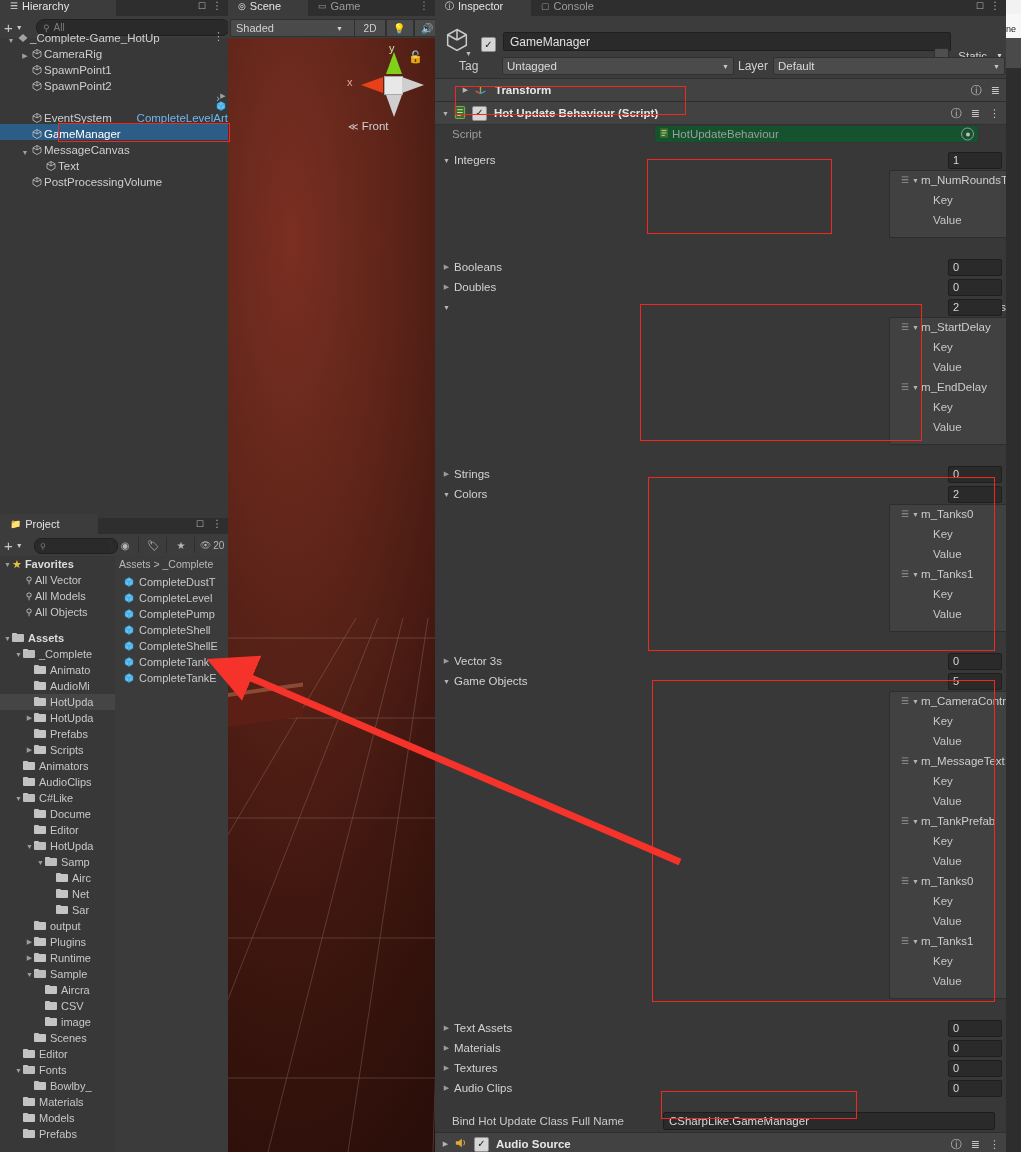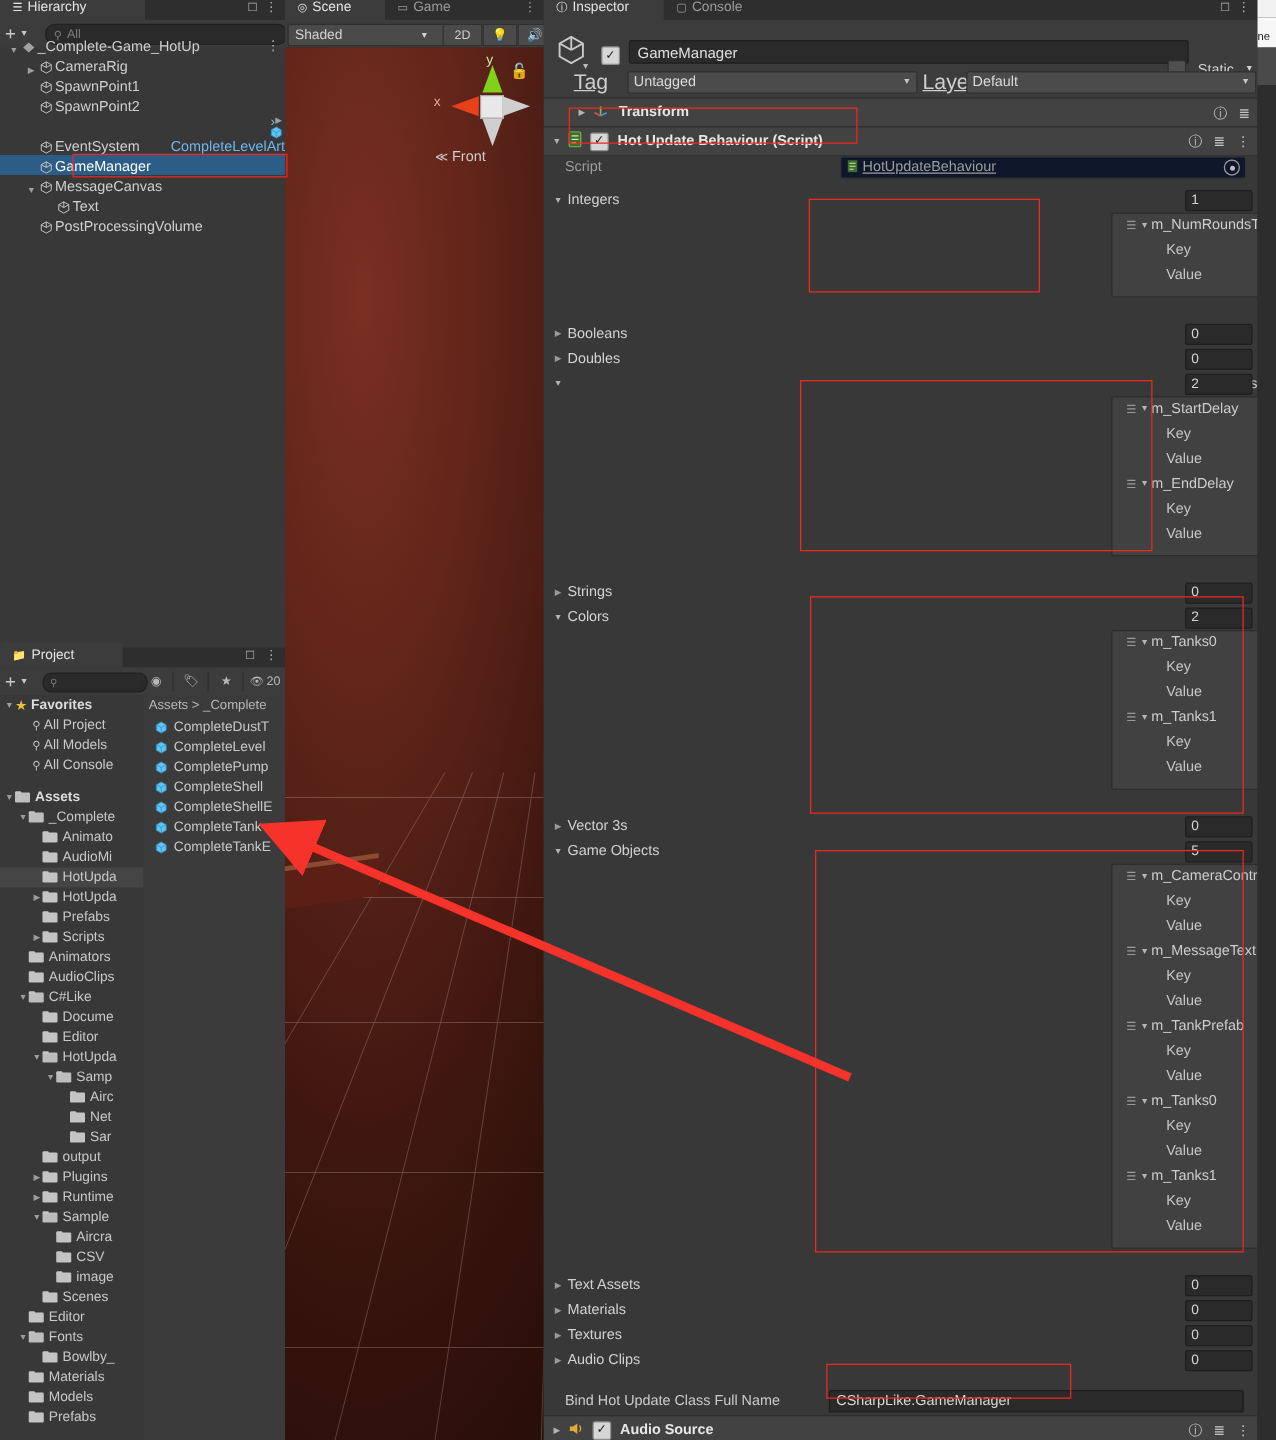--- a/index.html
+++ b/index.html
@@ -58,21 +58,21 @@
   
   #inspector{left:435px;top:0;width:571px;height:1152px;background:#383838;}
   #inspector .ibody{position:absolute;left:0;top:16px;width:571px;bottom:0;overflow:hidden;}
   .insp-head{position:absolute;left:0;top:0;width:571px;height:62px;background:#3c3c3c;border-bottom:1px solid #282828;}
   .goicon{position:absolute;left:8px;top:10px;width:28px;height:28px;}
   .chk{width:13px;height:13px;background:#d6d6d6;border:1px solid #8e8e8e;border-radius:2px;display:flex;align-items:center;justify-content:center;color:#1b1b1b;font-size:10px;line-height:1;}
   .chk.empty{background:#4f4f4f;border-color:#2f2f2f;}
   .namefield{position:absolute;left:68px;top:16px;width:855px;max-width:861px;height:17px;background:#2a2a2a;border:1px solid #1f1f1f;border-radius:2px;display:flex;align-items:center;padding-left:6px;color:#e0e0e0;font-size:12px;}
   .statbox{position:absolute;right:3px;top:32px;display:flex;align-items:center;gap:9px;font-size:11.5px;color:#d2d2d2;}
   .tagrow{position:absolute;left:0;top:40px;width:571px;height:20px;display:flex;align-items:center;}
-  .lblsm{font-size:17px;color:#cfcfcf;text-decoration:underline;}
+  .lblsm{font-size:12px;color:#cfcfcf;}
   .ddown{height:16px;background:#4b4b4b;border:1px solid #303030;border-radius:2px;display:flex;align-items:center;padding:0 4px;color:#dadada;font-size:11.5px;position:relative;}
   .ddown .car{position:absolute;right:4px;top:50%;transform:translateY(-50%);font-size:7px;color:#c8c8c8;}
   .comprow{position:absolute;left:0;width:571px;height:22px;background:#424242;border-top:1px solid #2e2e2e;border-bottom:1px solid #323232;display:flex;align-items:center;}
   .comprow .nm{font-weight:bold;font-size:11.5px;color:#e6e6e6;}
   .compicons{position:absolute;right:6px;top:0;height:22px;display:flex;align-items:center;gap:9px;color:#c5c5c5;font-size:11px;}
   .row{position:absolute;left:0;width:571px;height:20px;display:flex;align-items:center;}
   .foldlbl{font-size:11.5px;color:#d2d2d2;}
   .tri{font-size:7px;color:#b4b4b4;width:11px;text-align:center;flex:none;}
   .tri.dim{color:#9a9a9a;}
   .cntfield{position:absolute;right:4px;height:15px;width:48px;background:#2a2a2a;border:1px solid #1e1e1e;border-radius:2px;display:flex;align-items:center;padding-left:4px;color:#d6d6d6;font-size:11px;}
@@ -304,31 +304,31 @@
   </div>
   <div class="ptree" id="proj-tree">
       <div class="prow" style="top: 0px; width: 115px;">
         <span class="arrow" style="margin-left:3px">▼</span>
         <span style="color:#e9c23a;font-size:11px;margin-right:3px;">★</span>
         <span class="lbl" style="font-weight:bold;color:#dcdcdc;">Favorites</span>
       </div>
       <div class="prow" style="top: 16px; width: 115px;">
         <span class="arrow" style="margin-left:14px"></span>
         <span class="magn">⚲</span>
-        <span class="lbl" style="">All Project</span>
+        <span class="lbl" style="">All Vector</span>
       </div>
       <div class="prow" style="top: 32px; width: 115px;">
         <span class="arrow" style="margin-left:14px"></span>
         <span class="magn">⚲</span>
         <span class="lbl" style="">All Models</span>
       </div>
       <div class="prow" style="top: 48px; width: 115px;">
         <span class="arrow" style="margin-left:14px"></span>
         <span class="magn">⚲</span>
-        <span class="lbl" style="">All Console</span>
+        <span class="lbl" style="">All Objects</span>
       </div>
       <div class="prow" style="top: 74px; width: 115px;">
         <span class="arrow" style="margin-left:3px">▼</span>
         <span class="folder open"></span>
         <span class="lbl" style="font-weight:bold;color:#dcdcdc;">Assets</span>
       </div>
       <div class="prow" style="top: 90px; width: 115px;">
         <span class="arrow" style="margin-left:14px">▼</span>
         <span class="folder open"></span>
         <span class="lbl" style="">_Complete</span>
@@ -618,21 +618,21 @@
       <span class="nm">Hot Update Behaviour (Script)</span>
       <span class="compicons">
         <span>ⓘ</span>
         <span>≣</span>
         <span>⋮</span>
       </span>
     </div>
 
     <div class="row" style="top:108px;">
       <span style="position:absolute;left:17px;color:#9d9d9d;font-size:11.5px;">Script</span>
-      <div class="tf" style="left:237px;width:318px;background:#0f172a;border-color:#353535;color:#9d9d9d;text-decoration:underline;">
+      <div class="tf" style="left:219px;width:318px;background:#14532d;border-color:#353535;color:#9d9d9d;">
         <span style="margin-right:4px;">
           <svg width="8" height="10" viewBox="0 0 10 12">
               <rect x="0" y="0" width="10" height="12" rx="1" fill="#3f6e2a"></rect>
               <path d="M2 3h6M2 6h6M2 9h4" stroke="#cfe8b4" stroke-width="1"></path>
             </svg>
         </span>
         <span>HotUpdateBehaviour</span>
         <span class="objdot"></span>
       </div>
     </div>

